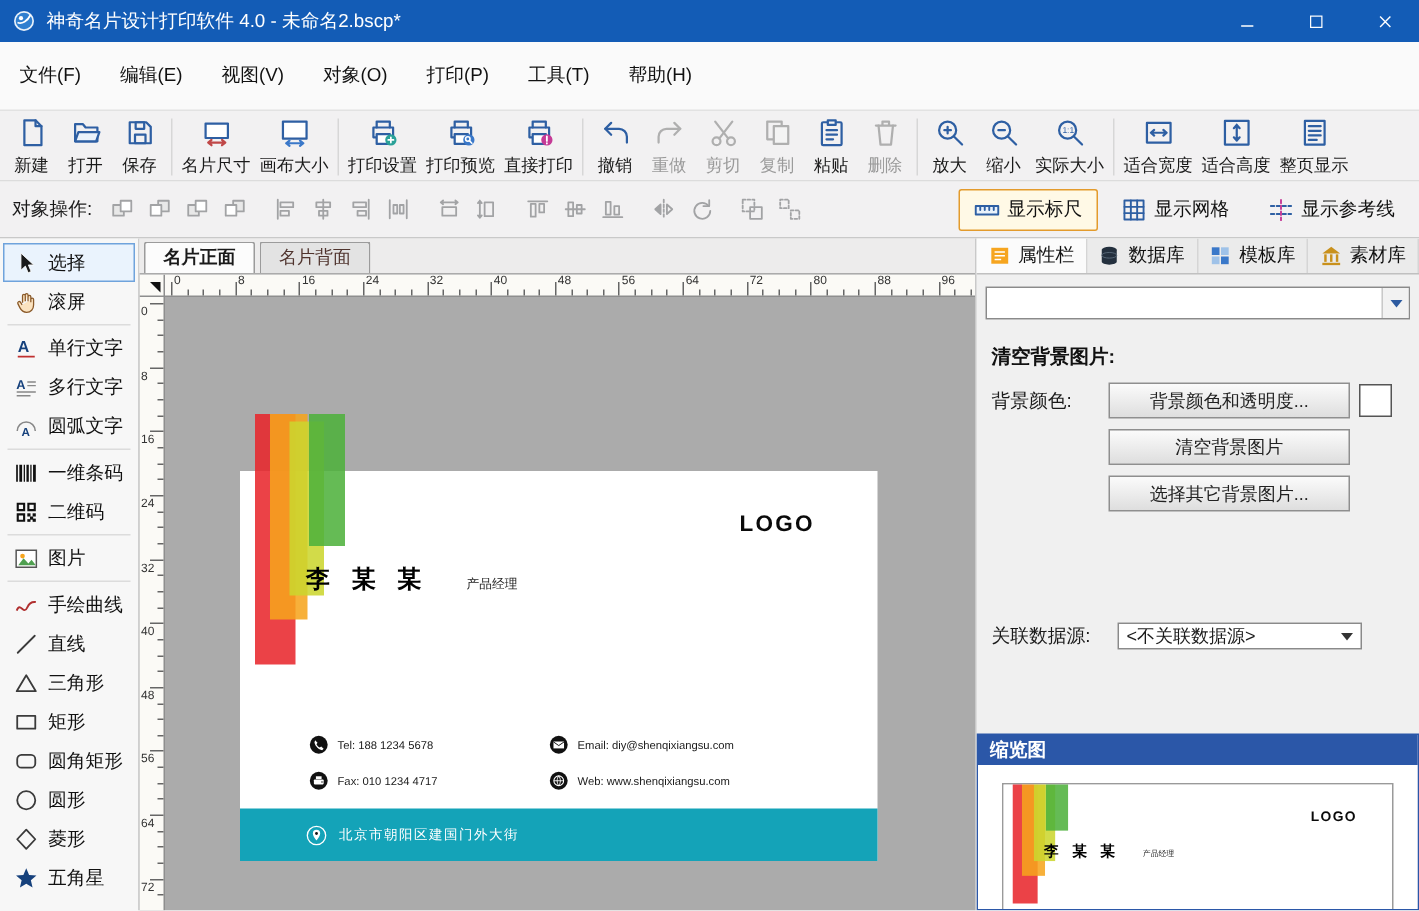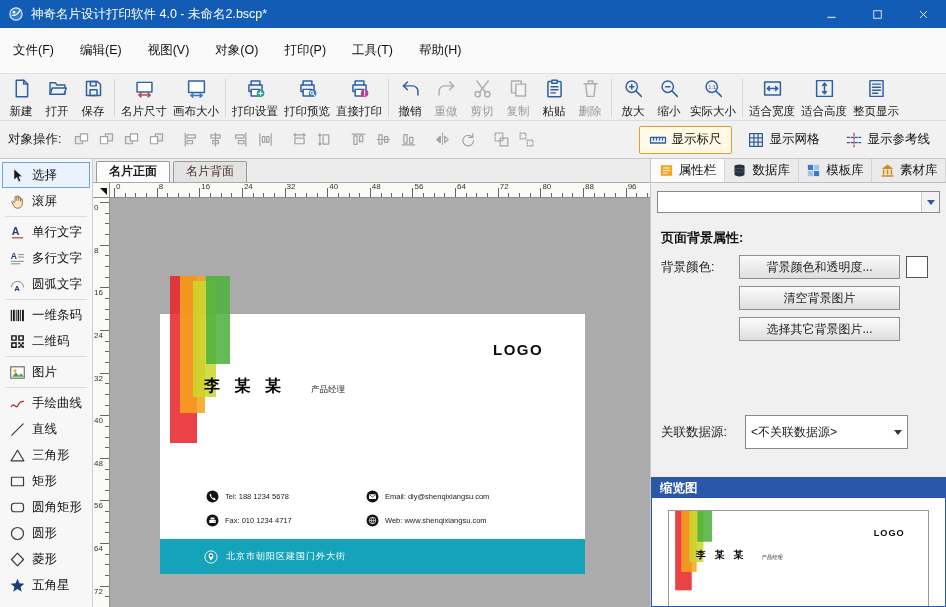--- a/index.html
+++ b/index.html
@@ -111,23 +111,23 @@
   .rsection{margin:16px 8px 0 10px;font-weight:bold;font-size:13px;color:#111}
   .prow{margin-top:8px;display:flex;align-items:center;padding:0 8px 0 10px;gap:6px}
   .prow.tight{margin-top:7px}
   .plabel{width:72px;font-size:12.5px;flex:none}
   .pbtn{width:161px;height:24px;font-size:12px;font-family:inherit;color:#222;
         background:linear-gradient(#FBFBFB,#DEDEDE);border:1px solid #8F8F8F;border-radius:0}
   .indent{padding-left:88px}
   .swatch{width:22px;height:22px;background:#FFFFFF;border:1px solid #555;flex:none}
   .prow.ds{margin-top:74px}
   .plabel.wide{width:78px}
-  .dscombo{width:163px;height:34px;background:#fff;border:1px solid #8A8A8A;display:flex;align-items:center;
+  .dscombo{width:163px;height:18px;background:#fff;border:1px solid #8A8A8A;display:flex;align-items:center;
            justify-content:space-between;padding:0 5px;font-size:12px}
-  .thumb-section{margin-top:28px;border:1px solid #2B57A8;display:flex;flex-direction:column;flex:1;min-height:0}
+  .thumb-section{margin-top:56px;border:1px solid #2B57A8;display:flex;flex-direction:column;flex:1;min-height:0}
   .thumb-header{height:20px;background:#2B57A8;color:#fff;font-weight:bold;font-size:12.5px;
                 display:flex;align-items:center;padding-left:8px;flex:none}
   .thumb-body{flex:1;background:#fff;display:flex;justify-content:center;padding-top:12px;overflow:hidden}
   .thumb-host{border:1px solid #9a9a9a}
 </style>
 </head>
 <body>
 
 <div class="app">
 
@@ -963,21 +963,21 @@
             <span>素材库</span>
           </div>
         </div>
 
       <div class="rcombo">
         <span class="combo-arrow-box">
             <span class="arr"></span>
           </span>
       </div>
 
-      <div class="rsection">页面背景属性:</div>
+      <div class="rsection">清空背景图片:</div>
 
       <div class="prow">
         <span class="plabel">背景颜色:</span>
         <button class="pbtn">背景颜色和透明度...</button>
         <span class="swatch"></span>
       </div>
 
       <div class="prow tight indent">
         <button class="pbtn">清空背景图片</button>
       </div>

